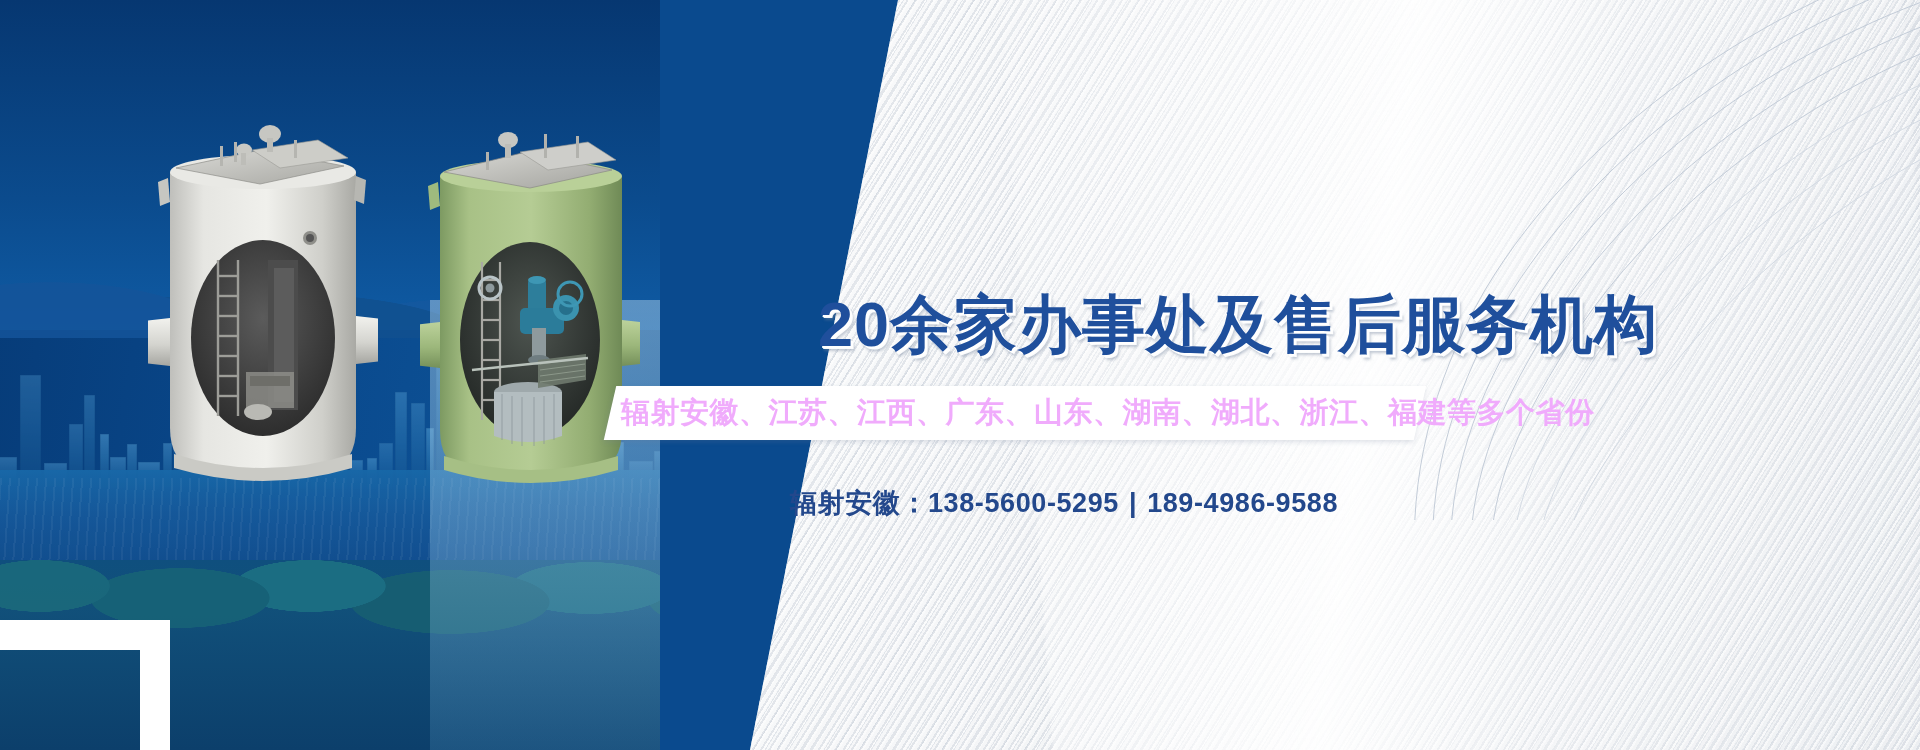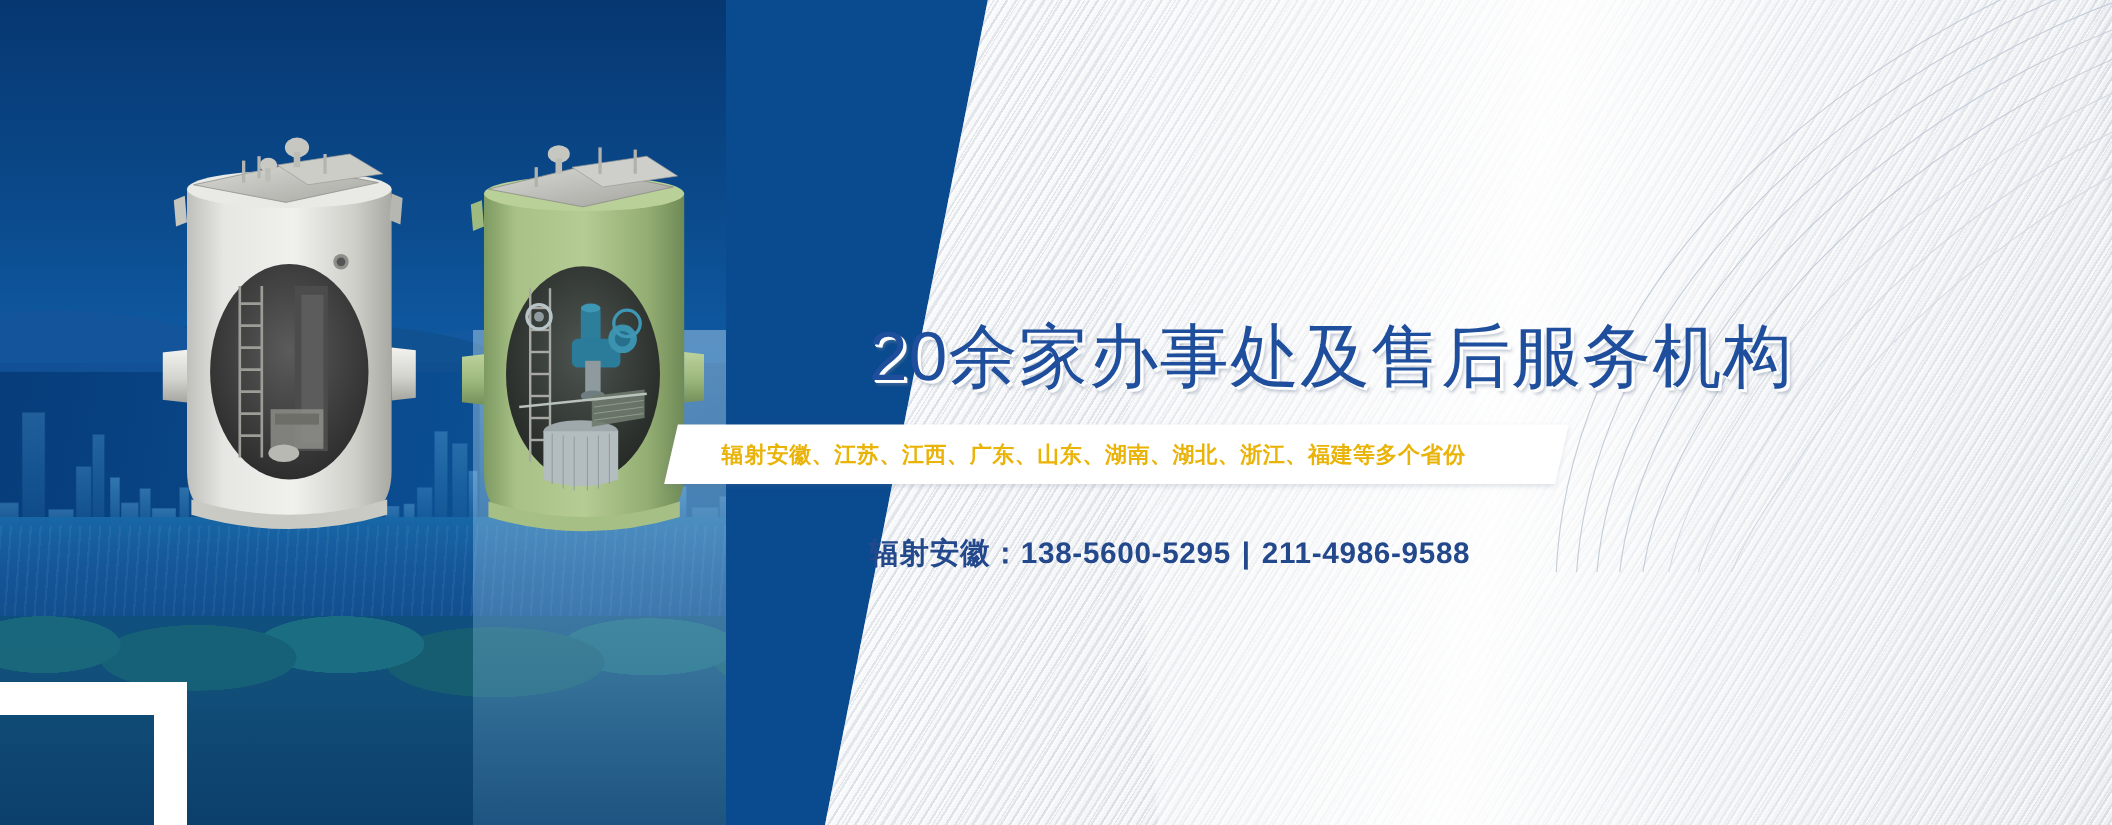--- a/index.html
+++ b/index.html
@@ -128,42 +128,42 @@
   
   .content{position:absolute;left:0;top:0;width:1920px;height:750px;}
 
   .eyebrow{
     position:absolute;left:790px;top:264px;
     font-size:17px;letter-spacing:5.4px;
     color:#6f84ab;font-weight:400;
     white-space:nowrap;
   }
   .headline{
-    position:absolute;left:790px;top:292px;
+    position:absolute;left:818px;top:292px;
     font-size:63px;line-height:1.04;
-    font-weight:normal;
+    font-weight:bold;
     color:#1f4f9c;
     letter-spacing:1px;
     white-space:nowrap;
     text-shadow:
       2px 2px 0 #ffffff,
       3px 3px 0 rgba(255,255,255,.95),
       4px 5px 3px rgba(120,135,160,.45);
   }
   
   .callout{
     position:absolute;left:610px;top:386px;width:810px;height:54px;
     background:#ffffff;
     transform:skewX(-13deg);
     box-shadow:0 2px 5px rgba(110,125,150,.22);
   }
   .callout-text{
-    position:absolute;left:656px;top:388px;width:780px;height:50px;
+    position:absolute;left:621px;top:388px;width:780px;height:50px;
     display:flex;align-items:center;
-    font-size:20px;font-weight:bold;color:#eab308;
+    font-size:29px;font-weight:bold;color:#f0abfc;
     letter-spacing:.5px;white-space:nowrap;
   }
   .hotline{
     position:absolute;left:790px;top:485px;
     font-size:27px;font-weight:bold;color:#23488c;
     letter-spacing:.6px;white-space:nowrap;
   }
   .hotline .sep{color:#23488c;padding:0 10px;font-weight:bold;}
 
   
@@ -433,19 +433,19 @@
 
   <div class="content">
 
 
     <div class="headline">20余家办事处及售后服务机构</div>
 
     <div class="callout"></div>
     <div class="callout-text">辐射安徽、江苏、江西、广东、山东、湖南、湖北、浙江、福建等多个省份</div>
 
     <div class="hotline">
-      <span>辐射安徽：</span><span>138-5600-5295</span><span class="sep">|</span><span>211-4986-9588</span>
+      <span>辐射安徽：</span><span>138-5600-5295</span><span class="sep">|</span><span>189-4986-9588</span>
     </div>
 
   </div>
 
   <div class="corner-mask"></div>
 </div>
 
 </body></html>

